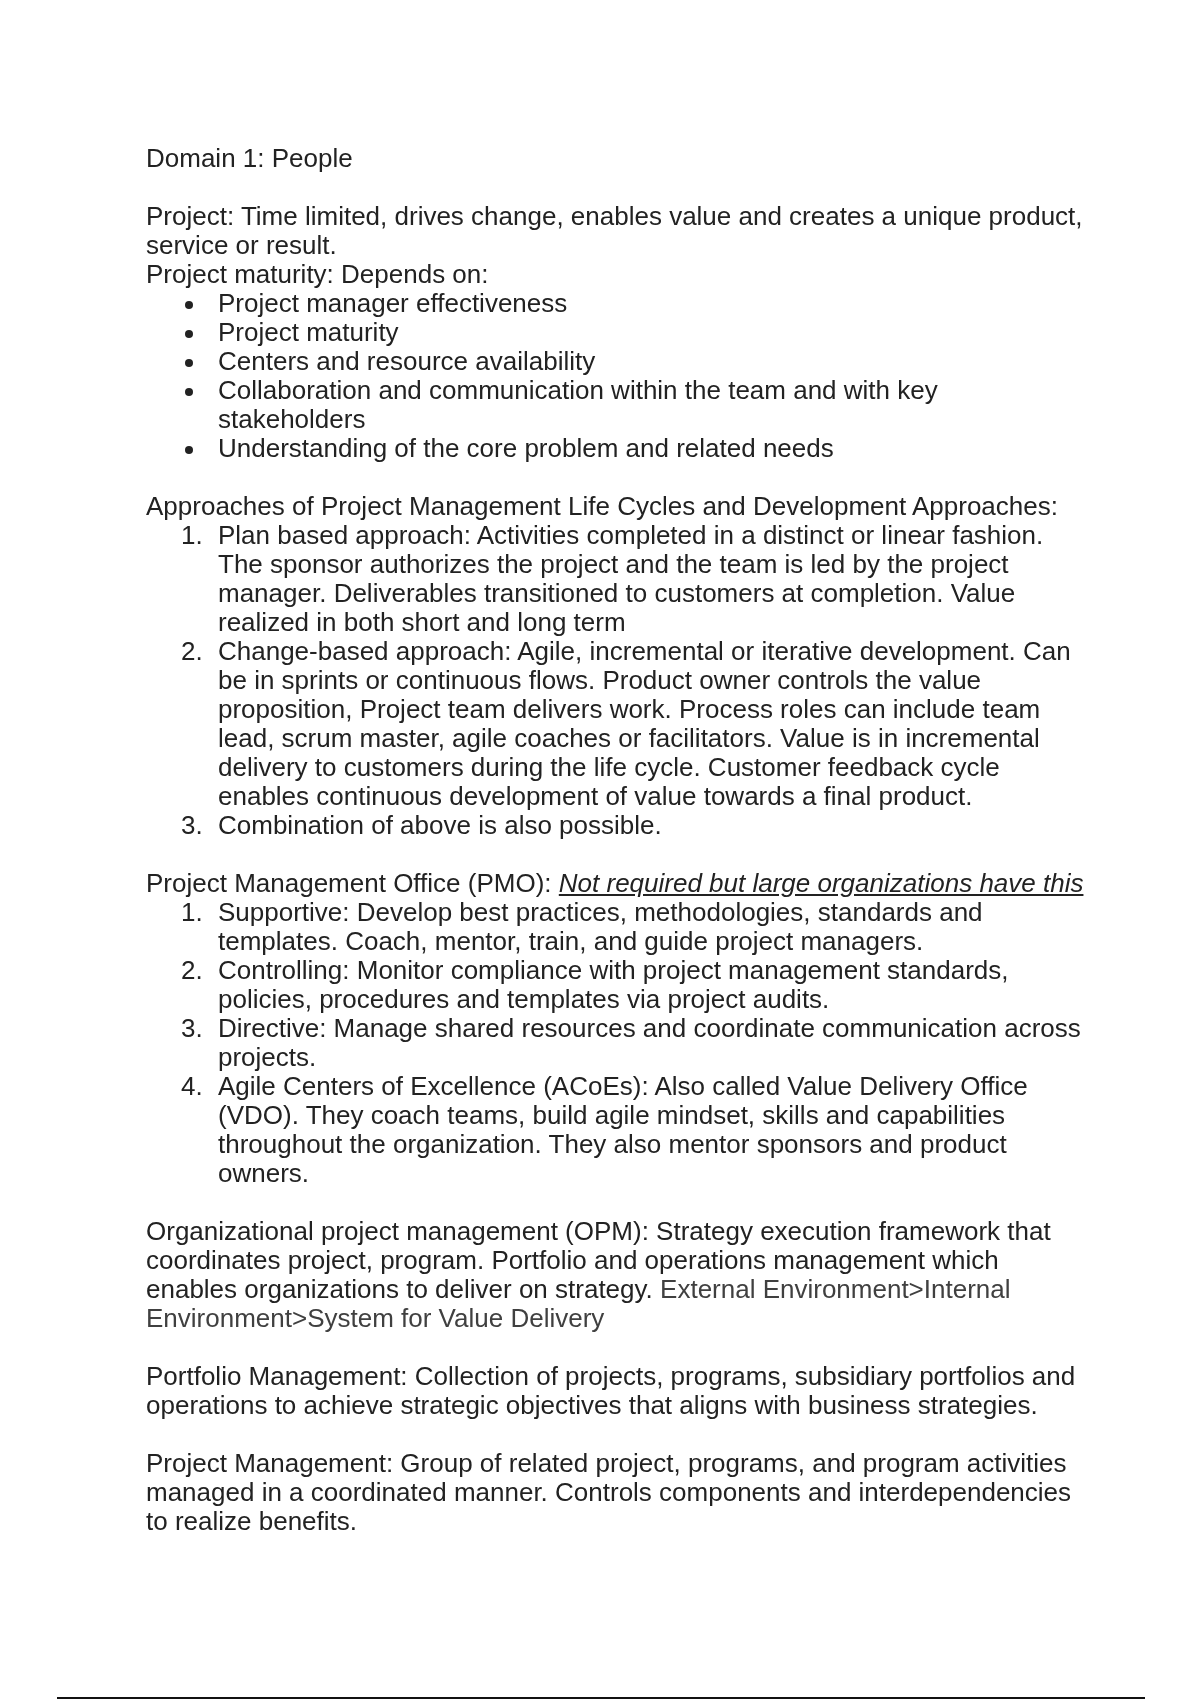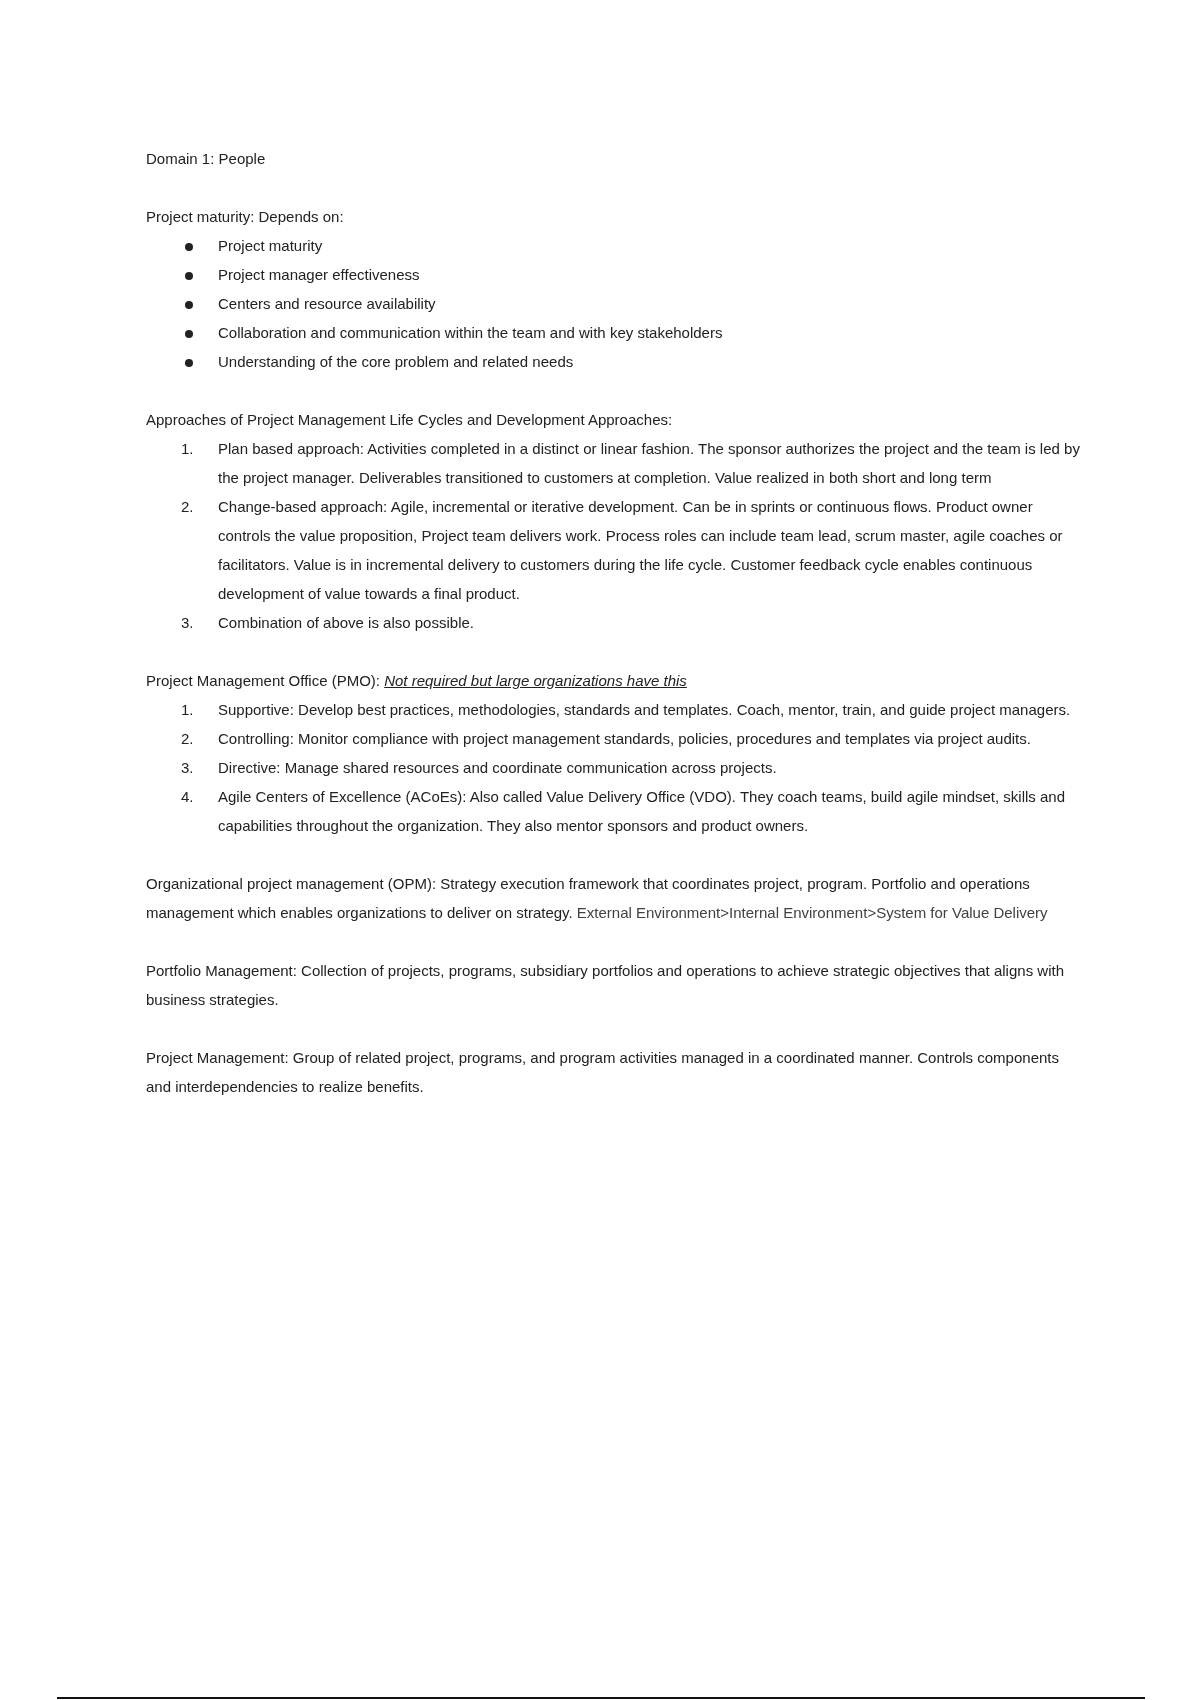--- a/index.html
+++ b/index.html
@@ -1,43 +1,44 @@
 <!DOCTYPE html>
 <html><head>
 <meta charset="utf-8">
 <style>
   html, body { margin: 0; padding: 0; }
   body {
     width: 1200px; height: 1700px; background: #ffffff; position: relative; overflow: hidden;
     font-family: "Liberation Sans", sans-serif; color: #222222;
   }
-  .page { position: absolute; left: 146px; top: 144px; width: 940px; font-size: 15px; line-height: 29px; }
+  .page { position: absolute; left: 146px; top: 144px; width: 940px; font-size: 26px; line-height: 29px; }
   p { margin: 0; }
   .gap { height: 29px; }
   ul, ol { margin: 0; padding: 0; list-style: none; }
   li { position: relative; padding-left: 72px; }
   .bul::before {
     content: ""; position: absolute; left: 39px; top: 12px; width: 8px; height: 8px;
     border-radius: 50%; background: #222222;
   }
   .num { position: absolute; left: 35px; top: 0; }
   em { font-style: italic; text-decoration: underline; }
   .link { color: #404040; }
   .rule { position: absolute; left: 57px; top: 1697px; width: 1088px; height: 2px; background: #111111; }
 </style>
 </head>
 <body>
 
 <div class="page">
   <p>Domain 1: People</p>
   <div class="gap"></div>
+  <p>Project: Time limited, drives change, enables value and creates a unique product, service or result.</p>
   <p>Project maturity: Depends on:</p>
   <ul>
+    <li class="bul">Project manager effectiveness</li>
     <li class="bul">Project maturity</li>
-    <li class="bul">Project manager effectiveness</li>
     <li class="bul">Centers and resource availability</li>
     <li class="bul">Collaboration and communication within the team and with key stakeholders</li>
     <li class="bul">Understanding of the core problem and related needs</li>
   </ul>
   <div class="gap"></div>
   <p>Approaches of Project Management Life Cycles and Development Approaches:</p>
   <ol>
     <li><span class="num">1.</span><span>Plan based approach: Activities completed in a distinct or linear fashion. The sponsor authorizes the project and the team is led by the project manager. Deliverables transitioned to customers at completion. Value realized in both short and long term</span></li>
     <li><span class="num">2.</span><span>Change-based approach: Agile, incremental or iterative development. Can be in sprints or continuous flows. Product owner controls the value proposition, Project team delivers work. Process roles can include team lead, scrum master, agile coaches or facilitators. Value is in incremental delivery to customers during the life cycle. Customer feedback cycle enables continuous development of value towards a final product.</span></li>
     <li><span class="num">3.</span><span>Combination of above is also possible.</span></li>

